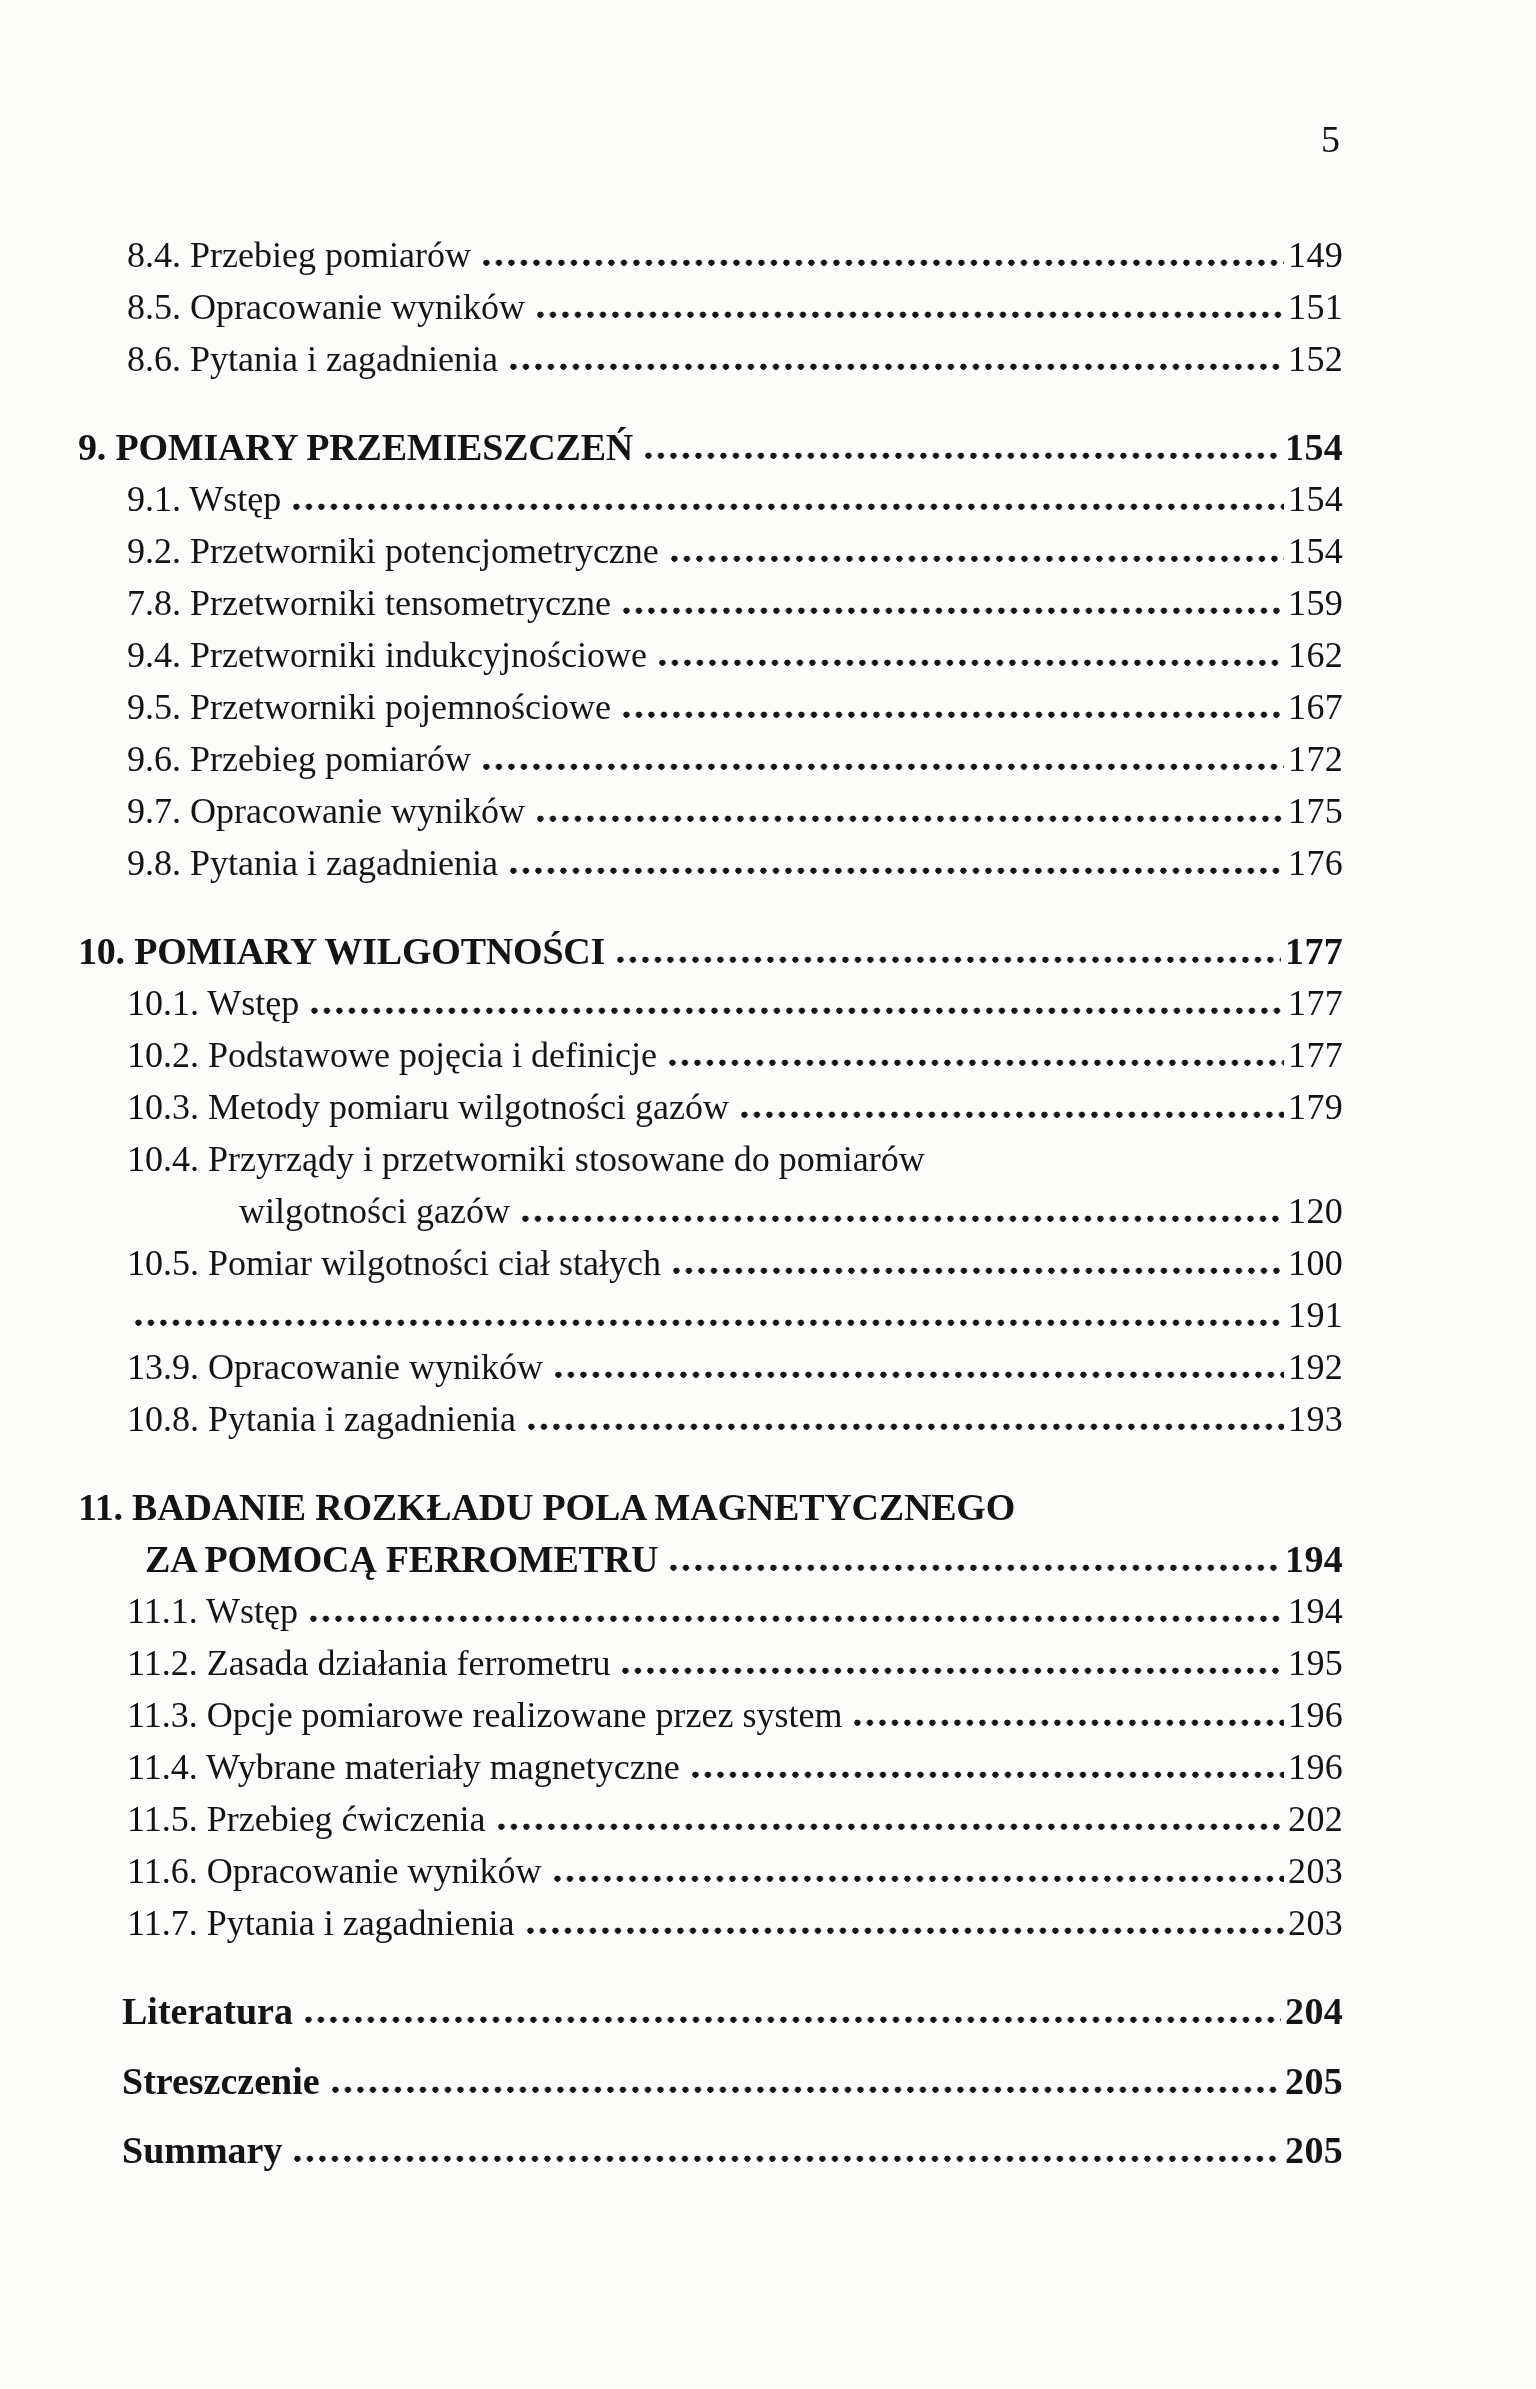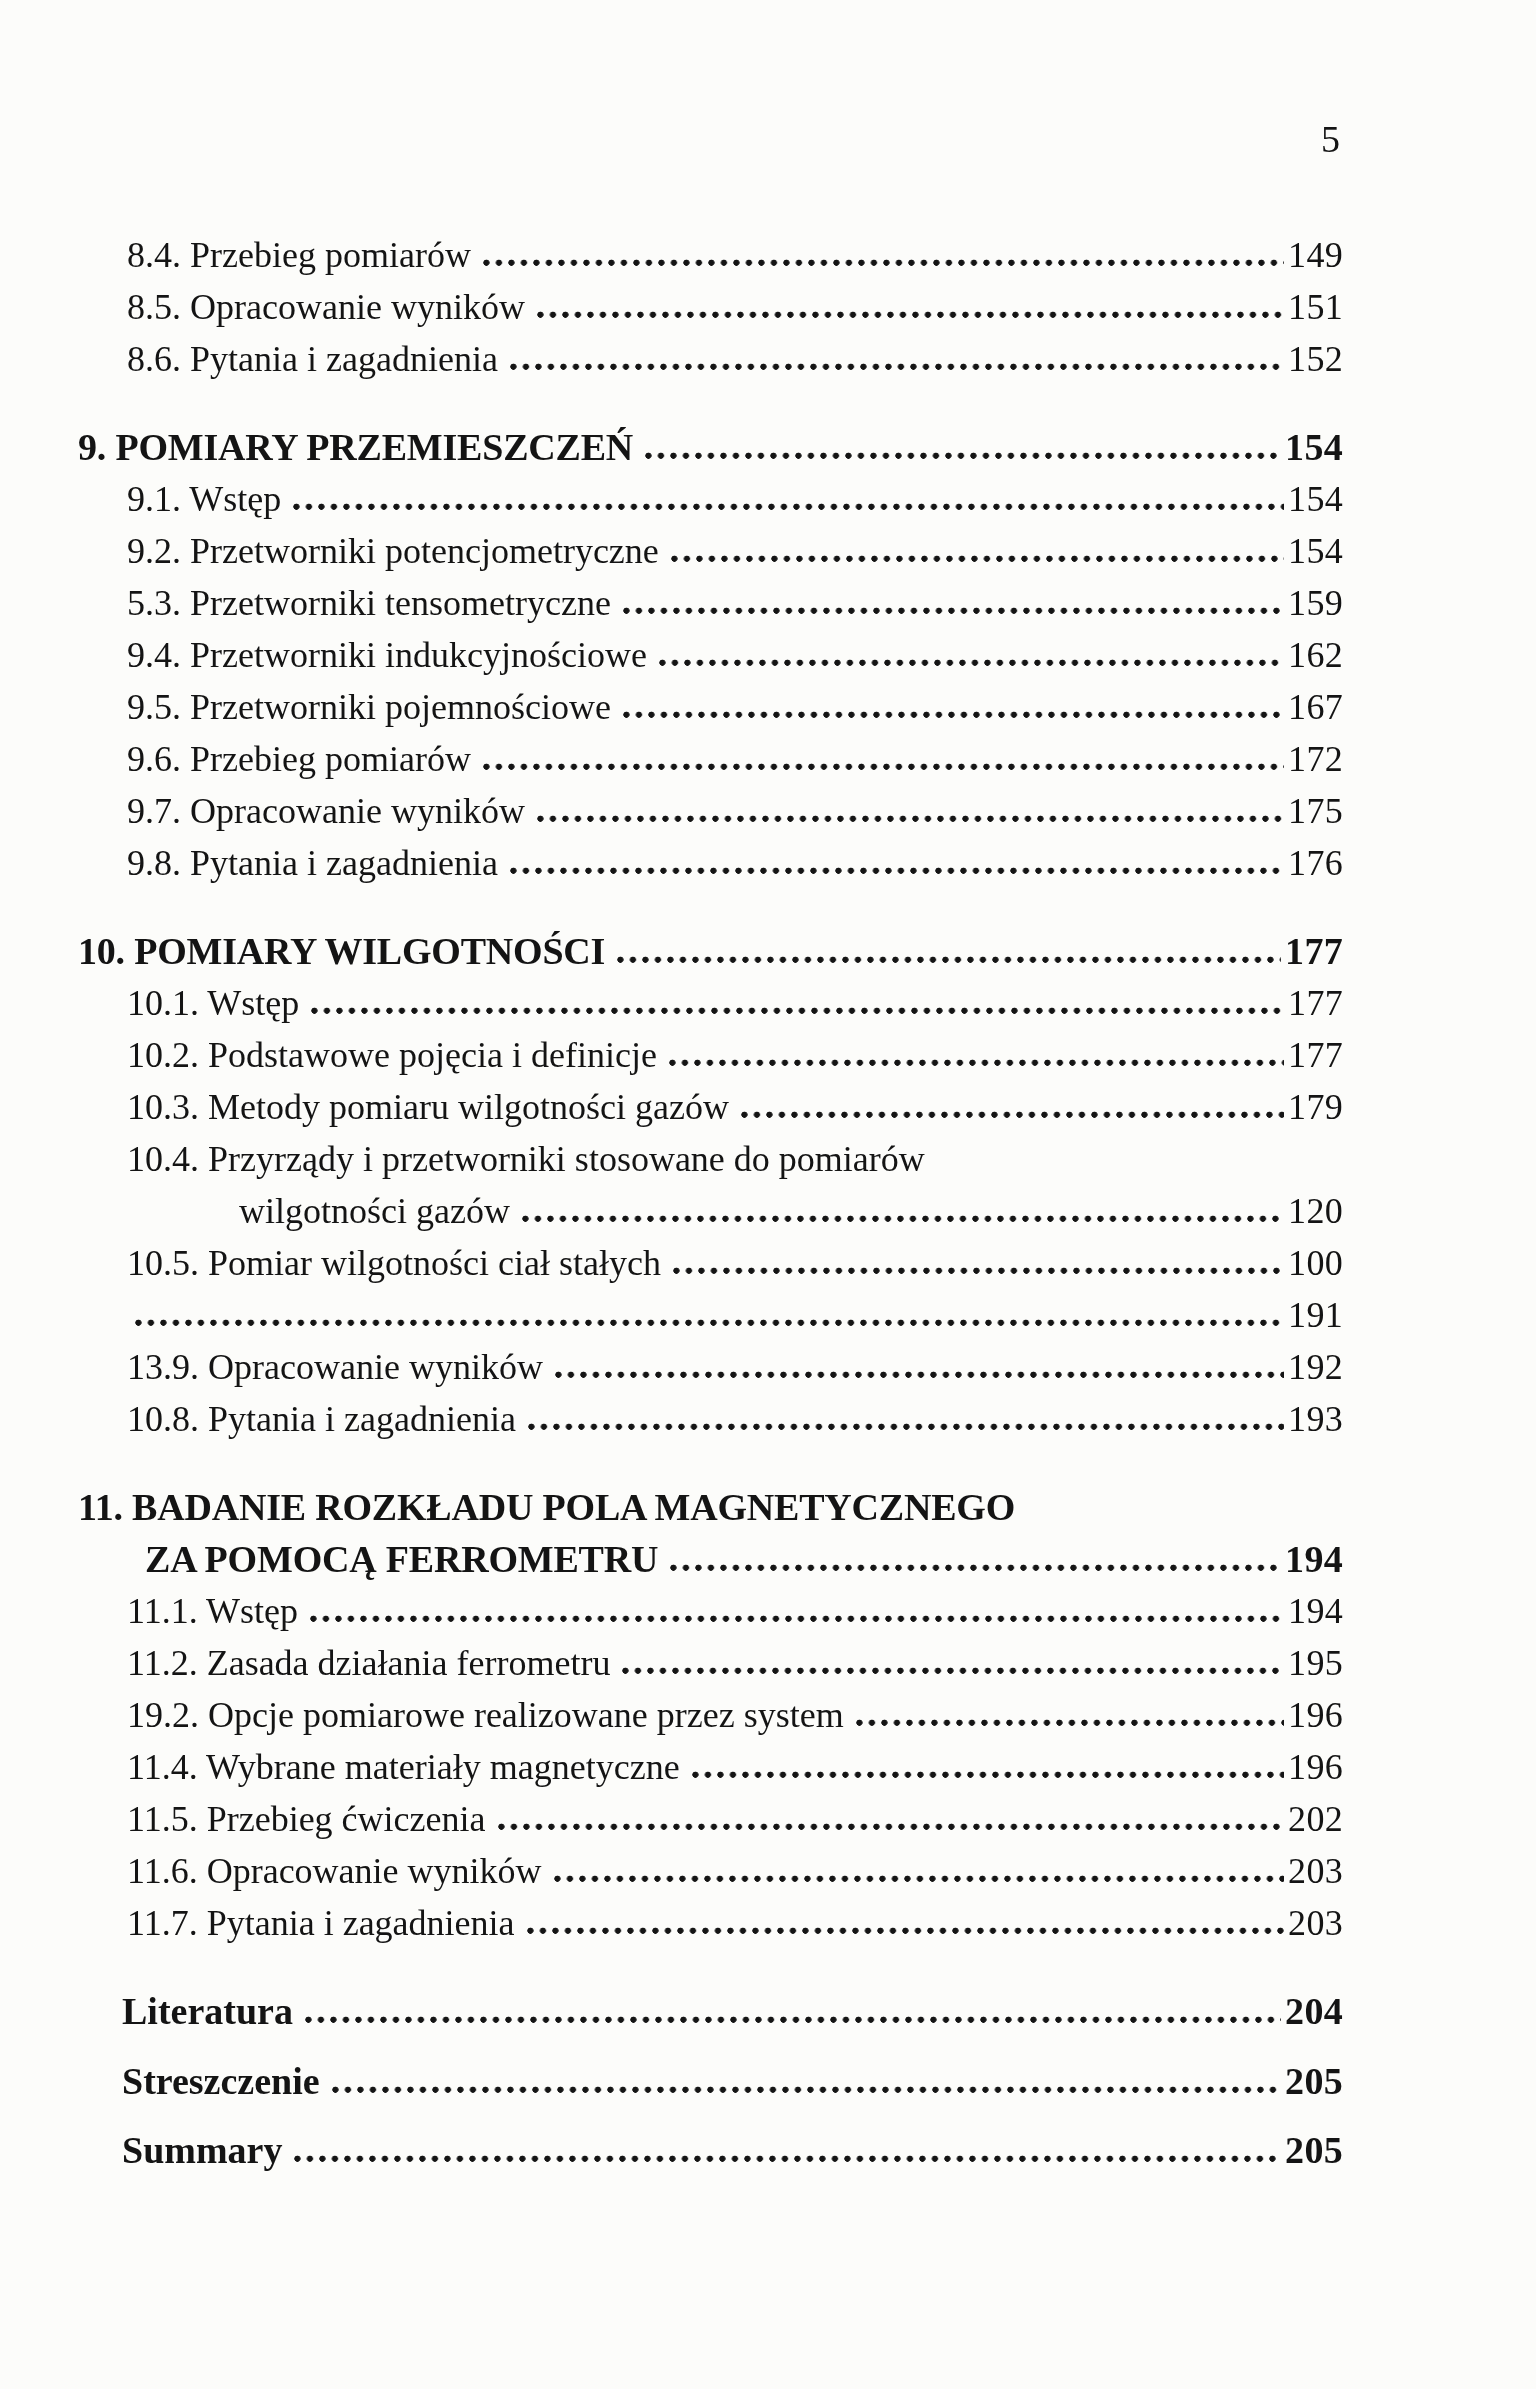--- a/index.html
+++ b/index.html
@@ -106,21 +106,21 @@
           <span class="label">9.1. Wstęp</span>
           <span class="leader"></span>
           <span class="pagenum">154</span>
         </div>
         <div class="row sub">
           <span class="label">9.2. Przetworniki potencjometryczne</span>
           <span class="leader"></span>
           <span class="pagenum">154</span>
         </div>
         <div class="row sub">
-          <span class="label">5.3. Przetworniki tensometryczne</span>
+          <span class="label">7.8. Przetworniki tensometryczne</span>
           <span class="leader"></span>
           <span class="pagenum">159</span>
         </div>
         <div class="row sub">
           <span class="label">9.4. Przetworniki indukcyjnościowe</span>
           <span class="leader"></span>
           <span class="pagenum">162</span>
         </div>
         <div class="row sub">
           <span class="label">9.5. Przetworniki pojemnościowe</span>
@@ -205,21 +205,21 @@
           <span class="label">11.1. Wstęp</span>
           <span class="leader"></span>
           <span class="pagenum">194</span>
         </div>
         <div class="row sub">
           <span class="label">11.2. Zasada działania ferrometru</span>
           <span class="leader"></span>
           <span class="pagenum">195</span>
         </div>
         <div class="row sub">
-          <span class="label">19.2. Opcje pomiarowe realizowane przez system</span>
+          <span class="label">11.3. Opcje pomiarowe realizowane przez system</span>
           <span class="leader"></span>
           <span class="pagenum">196</span>
         </div>
         <div class="row sub">
           <span class="label">11.4. Wybrane materiały magnetyczne</span>
           <span class="leader"></span>
           <span class="pagenum">196</span>
         </div>
         <div class="row sub">
           <span class="label">11.5. Przebieg ćwiczenia</span>

